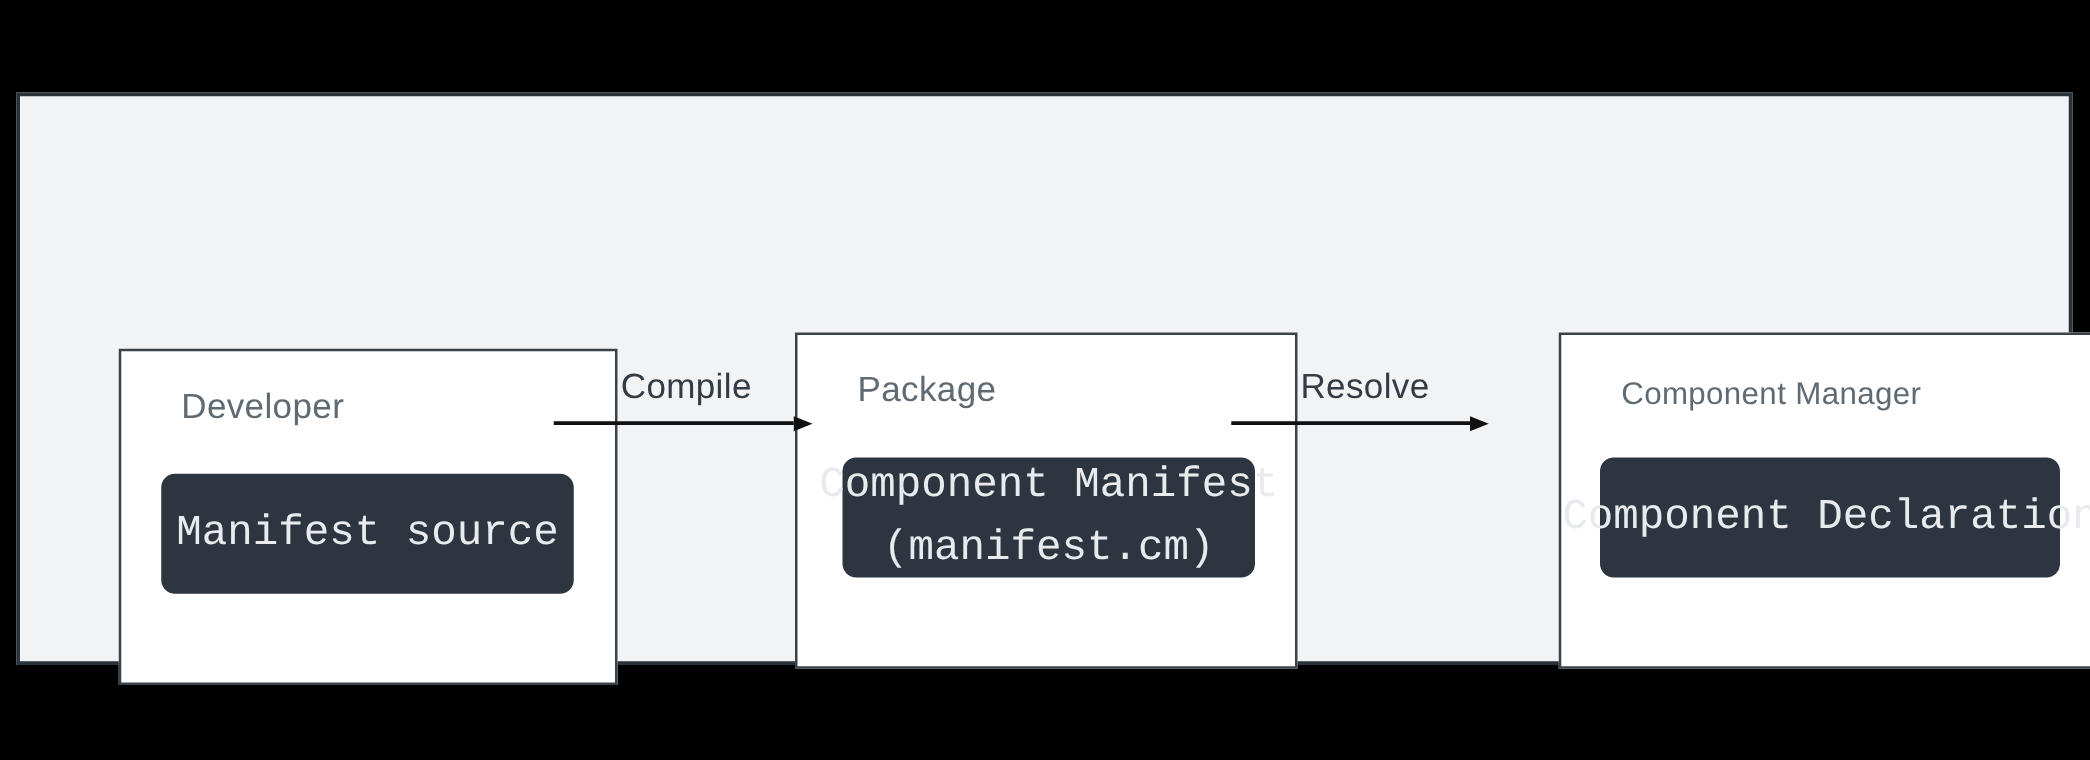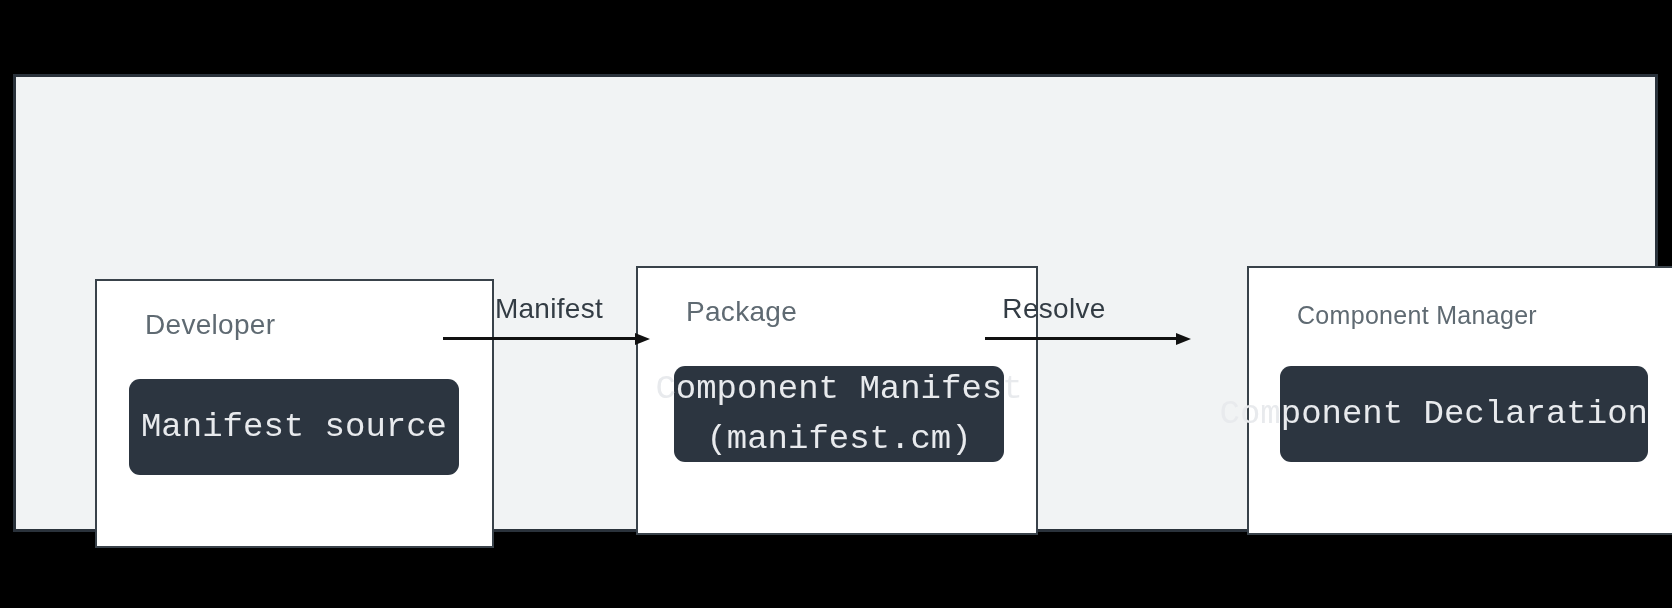--- a/index.html
+++ b/index.html
@@ -61,21 +61,21 @@
     flex-direction: column;
     align-items: center;
     justify-content: center;
     text-align: center;
     box-sizing: border-box;
     white-space: nowrap;
     gap: 20px;
   }
   .node-developer .chip         { left: 32px; width: 330px; }
   .node-package .chip           { left: 36px; width: 330px; }
-  .node-component-manager .chip { left: 31px; width: 368px; align-items: flex-end; }
+  .node-component-manager .chip { left: 31px; width: 368px; }
   .arrow-line {
     position: absolute;
     height: 3px;
     background: var(--c-arrow, #111111);
     top: 337px;
   }
   .arrow-head {
     position: absolute;
     width: 0;
     height: 0;
@@ -92,21 +92,21 @@
     position: absolute;
     top: 292px;
     width: 200px;
     text-align: center;
     font-size: 28px;
     line-height: 34px;
     color: var(--c-arrow_label_text, #333c44);
     letter-spacing: 0.3px;
   }
   .arrow-label-compile { left: 449px; }
-  .arrow-label-resolve { left: 954px; }
+  .arrow-label-resolve { left: 992px; }
 </style>
 </head>
 <body>
 
 <div class="stage">
   <div class="panel">
 
     <div class="node node-developer">
       <div class="node-title">Developer</div>
       <div class="chip">
@@ -126,18 +126,18 @@
       <div class="node-title">Component Manager</div>
       <div class="chip">
         <span>Component Declaration</span>
       </div>
     </div>
 
   </div>
 
   <div class="arrow-line arrow1-line"></div>
   <div class="arrow-head arrow1-head"></div>
-  <div class="arrow-label arrow-label-compile">Manifest</div>
+  <div class="arrow-label arrow-label-compile">Compile</div>
 
   <div class="arrow-line arrow2-line"></div>
   <div class="arrow-head arrow2-head"></div>
   <div class="arrow-label arrow-label-resolve">Resolve</div>
 </div>
 
 </body></html>

